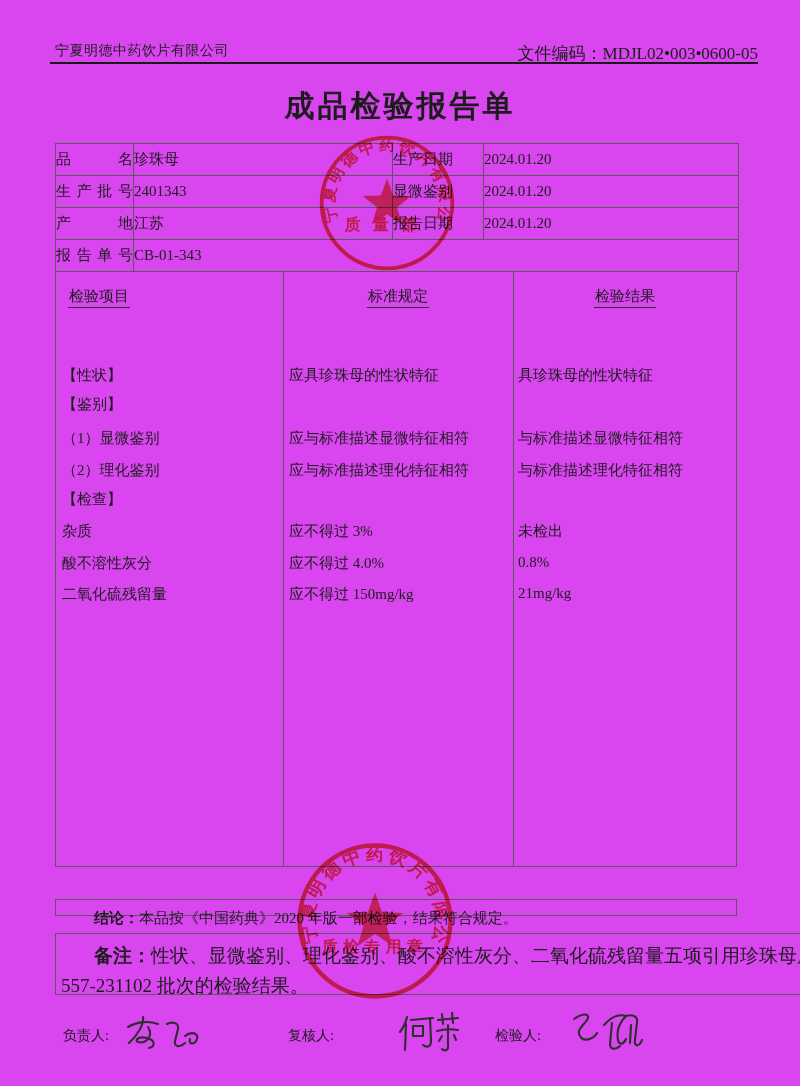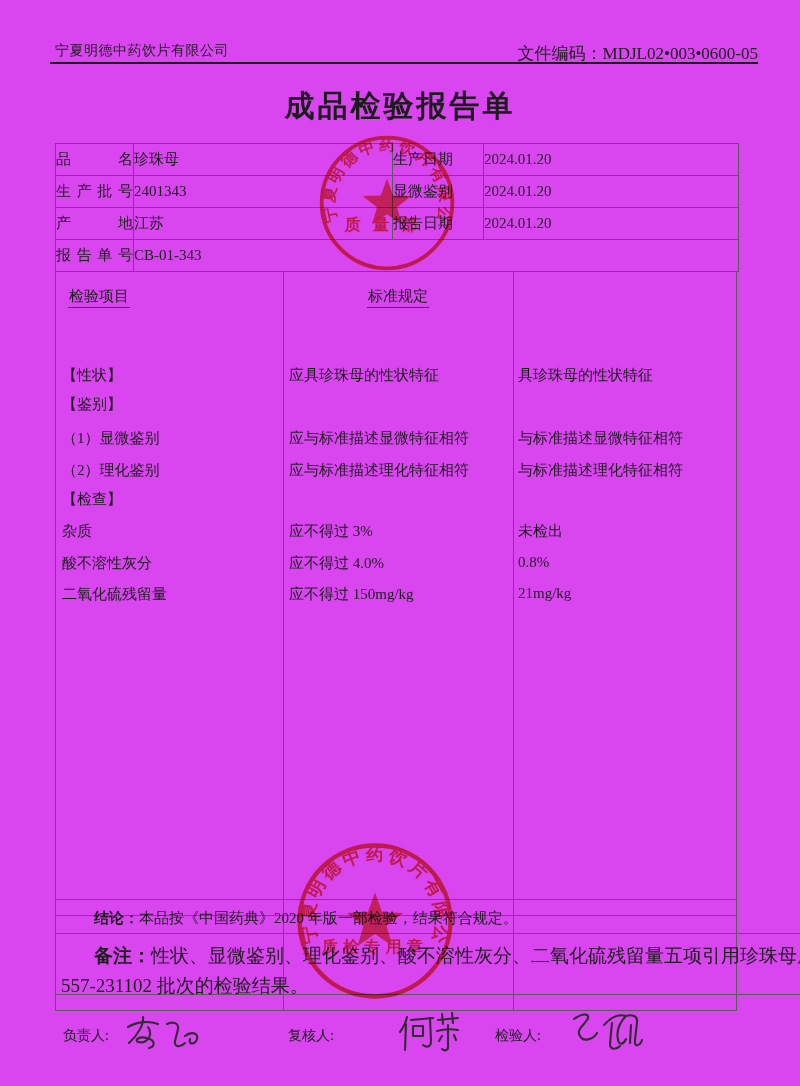--- a/index.html
+++ b/index.html
@@ -16,21 +16,21 @@
 
   
   table.info{position:absolute;left:55px;top:143px;width:683px;border-collapse:collapse;table-layout:fixed;}
   table.info td{border:1px solid #5a5a5a;height:31px;font-size:15px;padding:0;vertical-align:middle;}
   td.jlab{font-size:14px;padding:0 12px 0 13px;text-align:justify;text-align-last:justify;}
   td.val{padding-left:12px;}
   td.dlab{font-size:15px;padding-left:7px;}
   td.dval{padding-left:10px;}
 
   
-  .maintbl{position:absolute;left:55px;top:271px;width:682px;height:740px;
+  .maintbl{position:absolute;left:55px;top:271px;width:682px;height:596px;
            border:1px solid #5a5a5a;border-top:none;box-sizing:border-box;}
   .vline{position:absolute;top:0;width:1px;height:100%;background:#5a5a5a;}
   .mhead{position:absolute;top:16px;font-size:15px;}
   .mhead span{border-bottom:1px solid #2a2a2a;padding:0 1px 3px 1px;}
   .mh1{left:12px;}
   .mh2{left:227px;width:230px;text-align:center;}
   .mh3{left:457px;width:224px;text-align:center;}
   .mrow{position:absolute;left:0;width:100%;height:18px;margin-top:22px;}
   .mc{position:absolute;font-size:15px;white-space:nowrap;}
   .mc1{left:6px;}
@@ -100,20 +100,21 @@
     </tr>
   </tbody>
     </table>
 
   <div class="maintbl">
     <div class="vline" style="left:227px"></div>
     <div class="vline" style="left:457px"></div>
 
     <div class="mhead mh1"><span>检验项目</span></div>
     <div class="mhead mh2"><span>标准规定</span></div>
+    <div class="mhead mh3"><span>检验结果</span></div>
 
     <div class="mrow" style="top:73px">
       <div class="mc mc1">【性状】</div>
       <div class="mc mc2">应具珍珠母的性状特征</div>
       <div class="mc mc3">具珍珠母的性状特征</div>
     </div>
     <div class="mrow" style="top:102px">
       <div class="mc mc1">【鉴别】</div>
       <div class="mc mc2"></div>
       <div class="mc mc3"></div>

